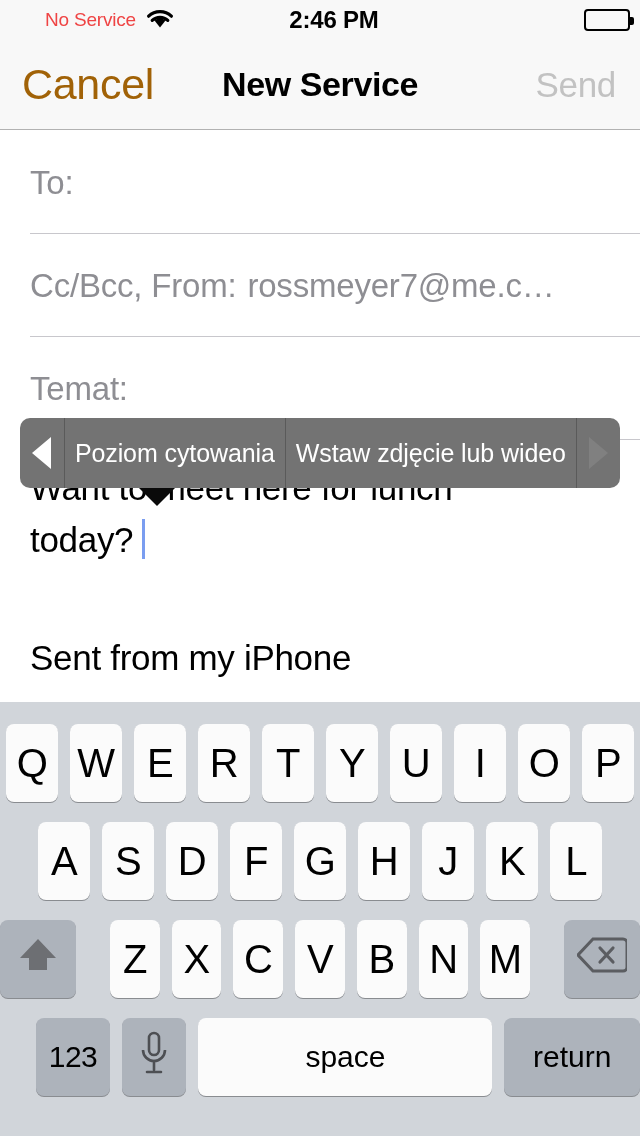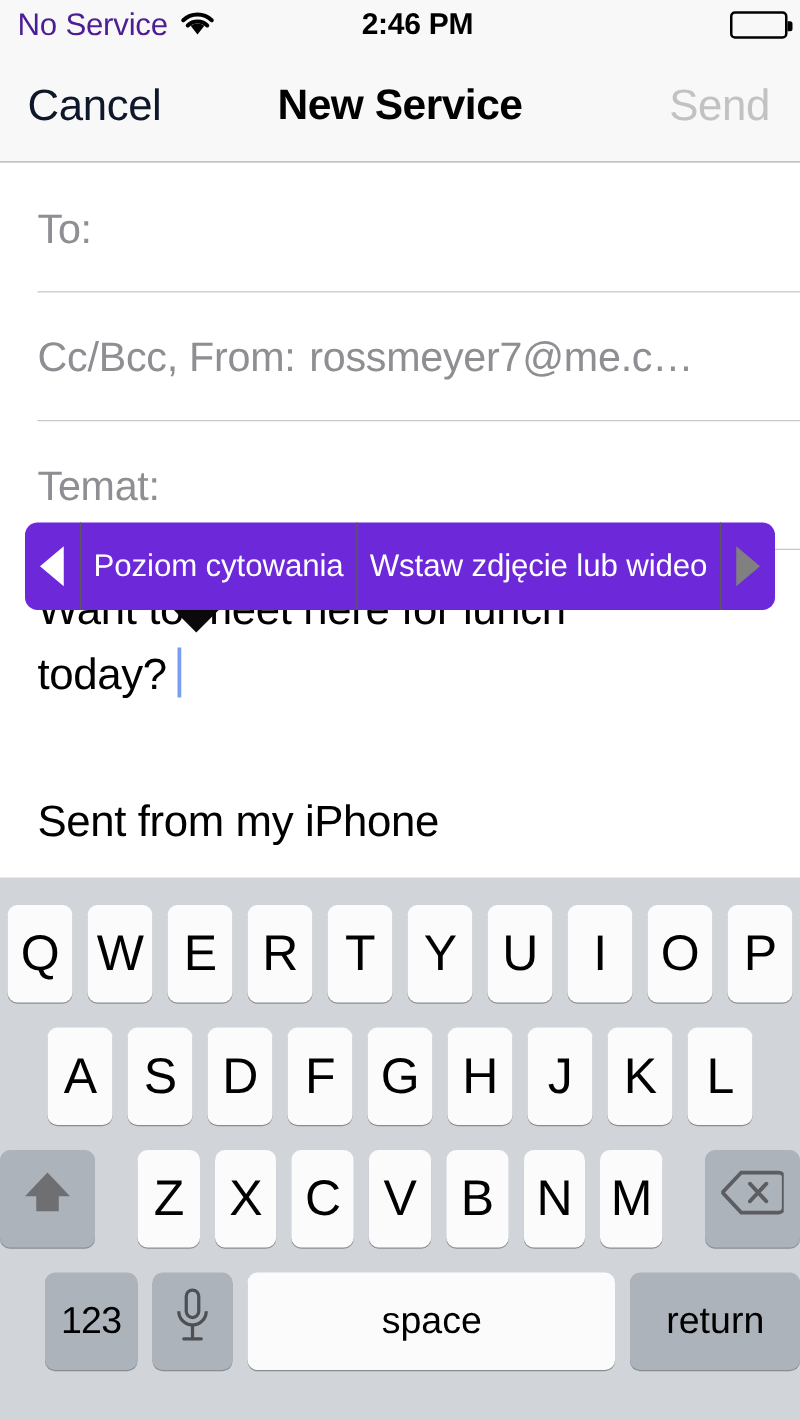--- a/index.html
+++ b/index.html
@@ -28,23 +28,24 @@
     background: #f8f8f8;
     display: flex;
     align-items: center;
   }
   .sb-left {
     position: absolute;
     left: 14px; top: 0; height: 40px;
     display: flex; align-items: center; gap: 9px;
   }
   .sb-carrier {
-    font-size: 25px;
-    color: #4c1d95;
+    font-size: 19px;
+    color: #ef4444;
     letter-spacing: -0.2px;
+    margin-left: 31px;
   }
   .wifi-icon { display: block; }
   .sb-center {
     position: absolute;
     left: 0; right: 0; top: 0; height: 40px;
     display: flex; align-items: center; justify-content: center; padding-left: 28px;
   }
   .sb-time {
     font-size: 24px;
     font-weight: bold;
@@ -82,22 +83,22 @@
     top: 40px; left: 0;
     width: 640px; height: 90px;
     background: #f8f8f8;
     border-bottom: 1px solid #b2b2b2;
     display: flex;
     align-items: center;
   }
   #cancel-button {
     position: absolute;
     left: 22px;
-    font-size: 35px;
-    color: #0f172a;
+    font-size: 43px;
+    color: #a16207;
     background: none;
     border: none;
     font-family: "Liberation Sans", sans-serif;
     cursor: pointer;
     letter-spacing: -0.3px;
   }
   #nav-title {
     position: absolute;
     left: 0; right: 0;
     text-align: center;
@@ -181,21 +182,21 @@
     font-size: 35px;
     color: #000;
     letter-spacing: -0.3px;
   }
 
   
   #edit-popup {
     position: absolute;
     left: 20px; top: 418px;
     width: 600px; height: 70px;
-    background: #6d28d9;
+    background: #737373;
     border-radius: 10px;
     display: flex;
     align-items: stretch;
     z-index: 20;
   }
   #popup-tail {
     position: absolute;
     left: 139px; top: 488px;
     width: 0; height: 0;
     border-left: 18px solid transparent;

